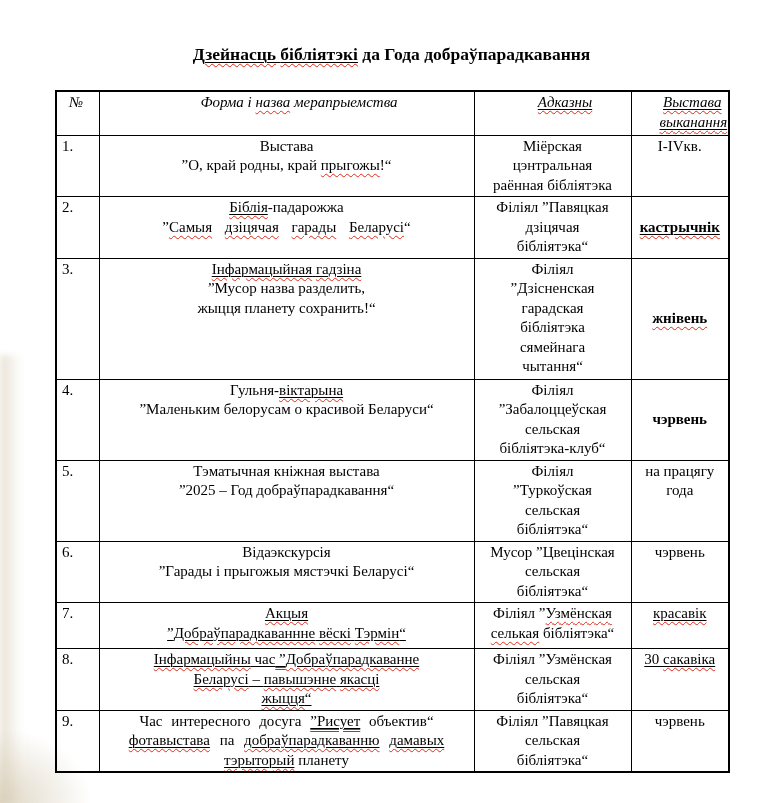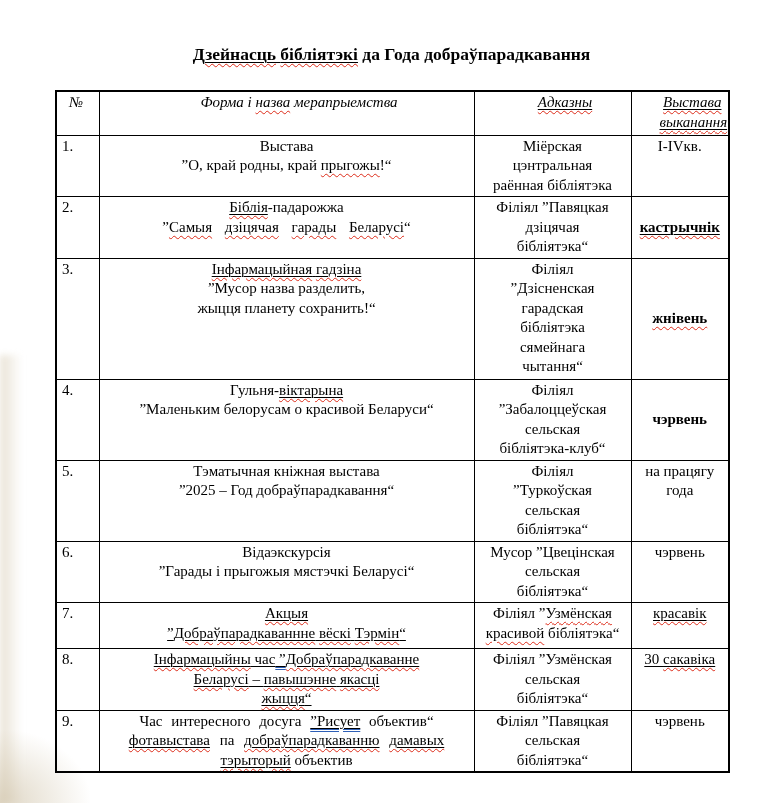--- a/index.html
+++ b/index.html
@@ -187,21 +187,21 @@
       <tr style="height: 46px;">
         <td class="num">
           <div class="ln"><span>7.</span></div>
         </td>
         <td>
           <div class="ln"><span class="u"><span class="sp">Акцыя</span></span></div>
           <div class="ln"><span class="u"><span>”</span></span><span class="u"><span class="sp">Добраўпарадкаваннне</span></span><span class="u"><span> </span></span><span class="u"><span class="sp">вёскі</span></span><span class="u"><span> </span></span><span class="u"><span class="sp">Тэрмін</span></span><span class="u"><span>“</span></span></div>
         </td>
         <td>
           <div class="ln"><span>Філіял ”</span><span class="sp">Узмёнская</span></div>
-          <div class="ln"><span class="sp">красивой</span><span> бібліятэка“</span></div>
+          <div class="ln"><span class="sp">селькая</span><span> бібліятэка“</span></div>
         </td>
         <td>
           <div class="ln"><span class="u"><span class="sp">красавік</span></span></div>
         </td>
       </tr>
       <tr style="height: 60px;">
         <td class="num">
           <div class="ln"><span>8.</span></div>
         </td>
         <td>
@@ -218,21 +218,21 @@
           <div class="ln"><span class="u"><span>30 </span></span><span class="u"><span class="sp">сакавіка</span></span></div>
         </td>
       </tr>
       <tr style="height: 58px;">
         <td class="num">
           <div class="ln"><span>9.</span></div>
         </td>
         <td>
           <div class="ln" style="word-spacing: 5px;"><span>Час интересного досуга</span><span> </span><span class="u"><span class="g"><span>”Рисует</span></span></span><span> объектив“</span></div>
           <div class="ln" style="word-spacing: 6px;"><span class="u"><span class="sp">фотавыстава</span></span><span> па </span><span class="u"><span class="sp">добраўпарадкаванню</span></span><span> </span><span class="u"><span class="sp">дамавых</span></span></div>
-          <div class="ln"><span class="u"><span class="sp">тэрыторый</span></span><span> объектив</span></div>
+          <div class="ln"><span class="u"><span class="sp">тэрыторый</span></span><span> планету</span></div>
         </td>
         <td>
           <div class="ln"><span>Філіял ”Павяцкая</span></div>
           <div class="ln"><span>сельская</span></div>
           <div class="ln"><span>бібліятэка“</span></div>
         </td>
         <td>
           <div class="ln"><span>чэрвень</span></div>
         </td>
       </tr>

